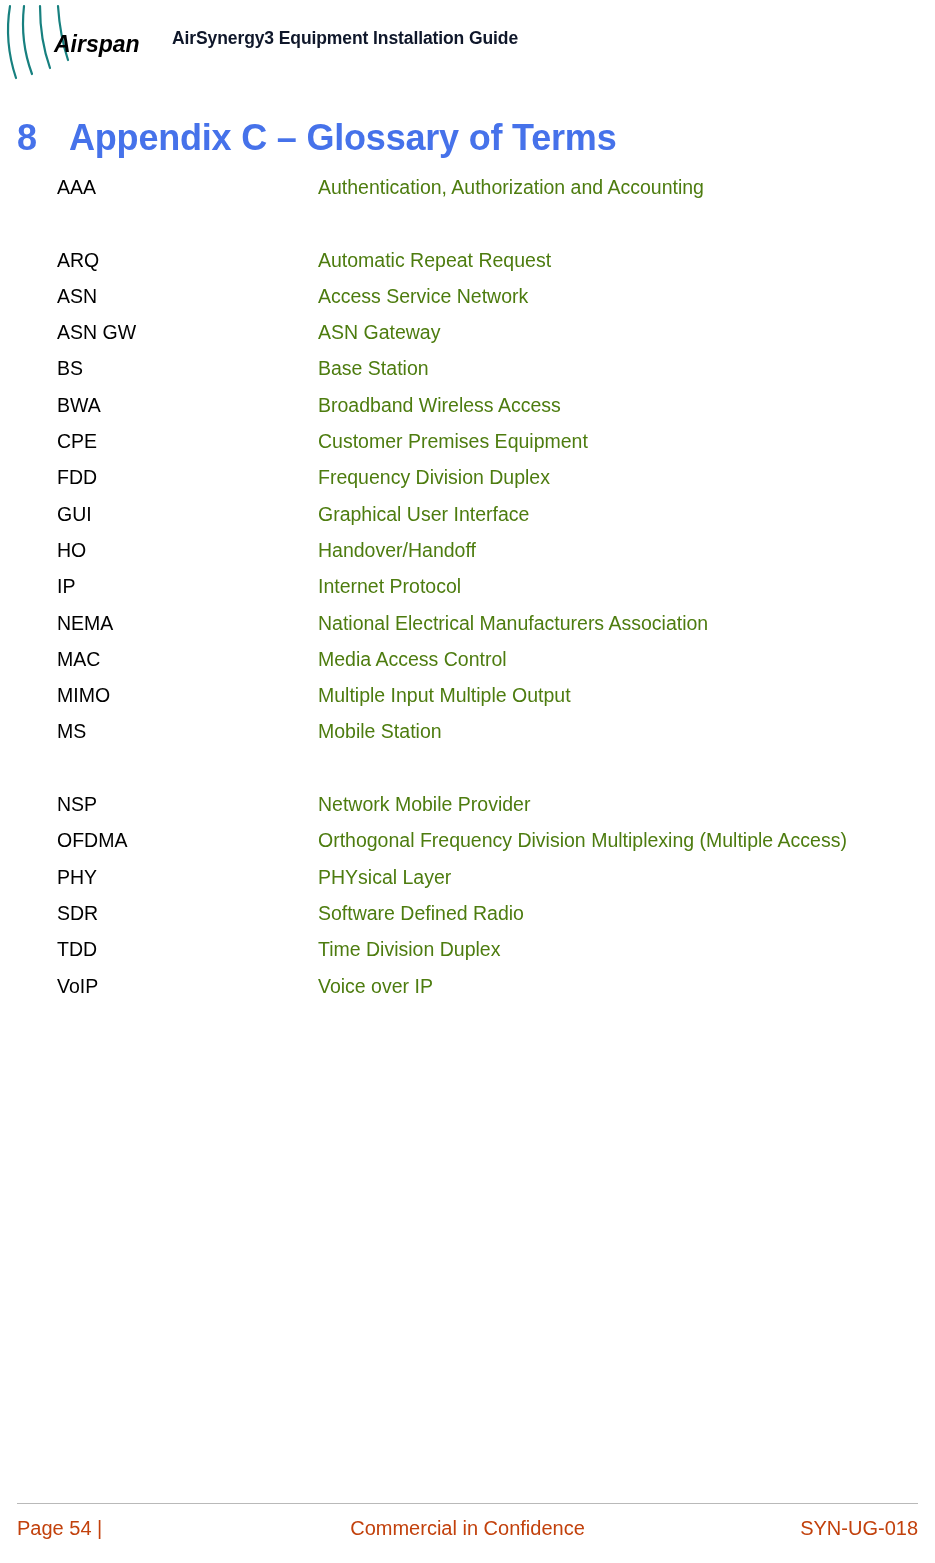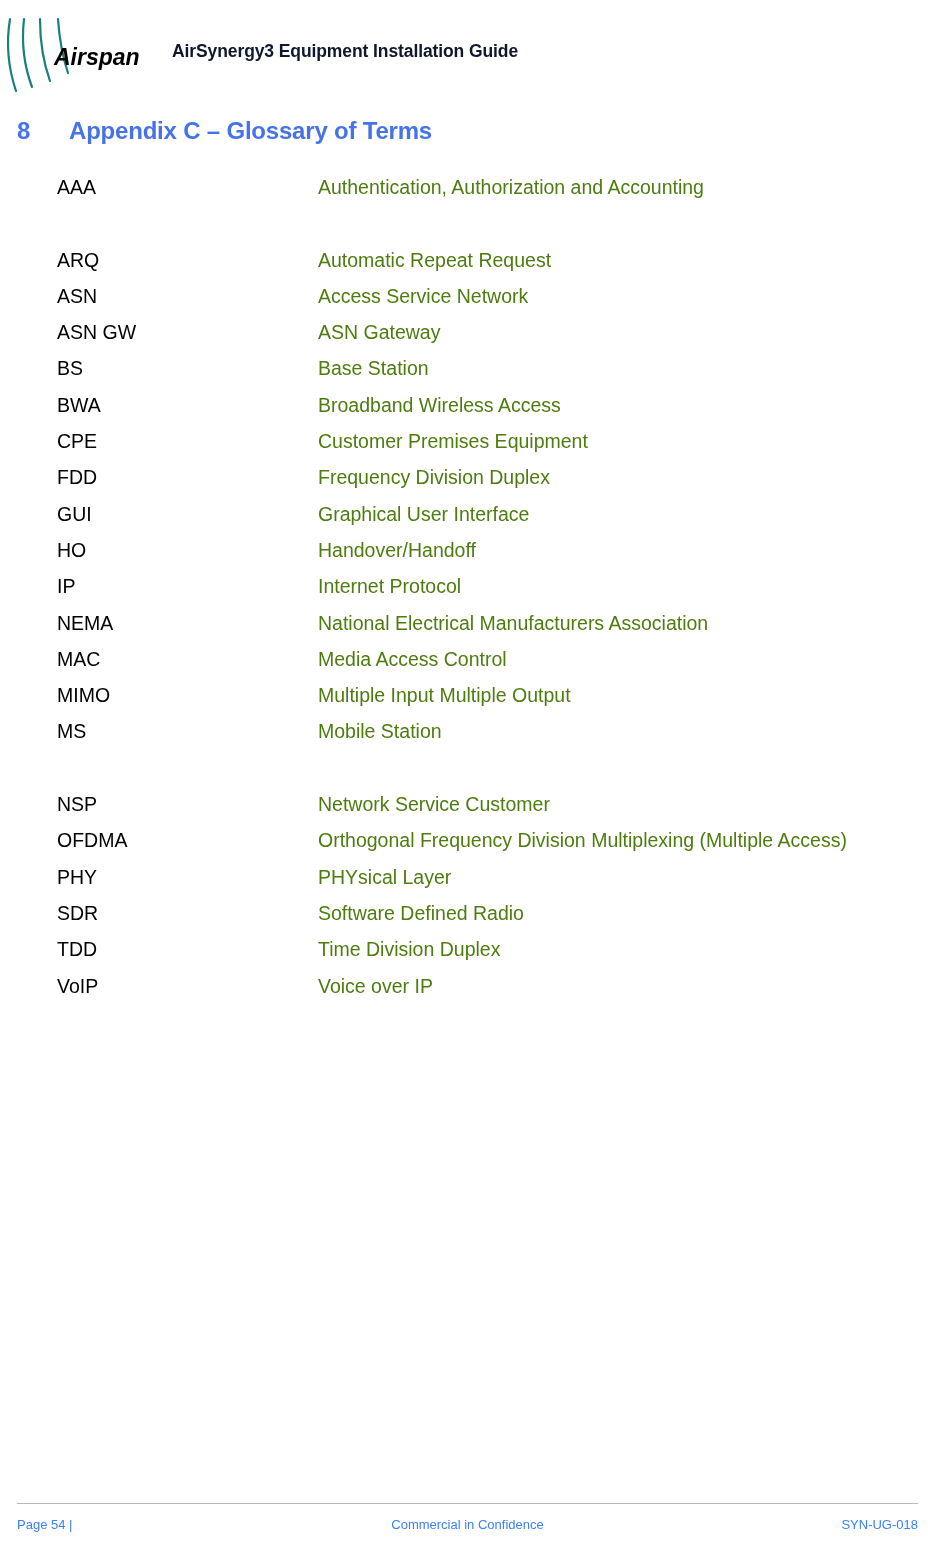--- a/index.html
+++ b/index.html
@@ -13,21 +13,21 @@
     position: relative;
     font-family: "Liberation Sans", sans-serif;
     color: #000000;
     overflow: hidden;
   }
 
   
   .page-header {
     position: absolute;
     left: 0;
-    top: 13px;
+    top: 0;
     width: 935px;
     height: 92px;
   }
   .logo {
     position: absolute;
     left: 2px;
     top: 2px;
     width: 150px;
     height: 80px;
   }
@@ -43,21 +43,21 @@
     letter-spacing: -0.1px;
     color: #0f172a;
     white-space: nowrap;
   }
 
   
   .section-heading {
     position: absolute;
     left: 17px;
     top: 117px;
-    font-size: 24px;
+    font-size: 36px;
     font-weight: bold;
     color: #4672EA;
     white-space: nowrap;
     letter-spacing: -0.2px;
   }
   .section-heading .sec-num {
     display: inline-block;
     width: 52px;
   }
   .section-heading .sec-title {
@@ -117,22 +117,22 @@
     left: 17px;
     top: 22px;
     width: 901px;
     display: flex;
     align-items: baseline;
     justify-content: space-between;
   }
   .footer-left,
   .footer-center,
   .footer-right {
-    font-size: 13px;
-    color: #3b82f6;
+    font-size: 20px;
+    color: #c2410c;
     white-space: nowrap;
   }
   .footer-center {
     position: absolute;
     left: 0;
     right: 0;
     text-align: center;
   }
   .footer-left { position: relative; z-index: 2; }
   .footer-right { position: relative; z-index: 2; }
@@ -225,21 +225,21 @@
     <div class="glossary-row">
       <div class="term">MS</div>
       <div class="definition">Mobile Station</div>
     </div>
     <div class="glossary-row spacer">
       <div class="term"></div>
       <div class="definition"></div>
     </div>
     <div class="glossary-row">
       <div class="term">NSP</div>
-      <div class="definition">Network Service Customer</div>
+      <div class="definition">Network Mobile Provider</div>
     </div>
     <div class="glossary-row">
       <div class="term">OFDMA</div>
       <div class="definition">Orthogonal Frequency Division Multiplexing (Multiple Access)</div>
     </div>
     <div class="glossary-row">
       <div class="term">PHY</div>
       <div class="definition">PHYsical Layer</div>
     </div>
     <div class="glossary-row">

